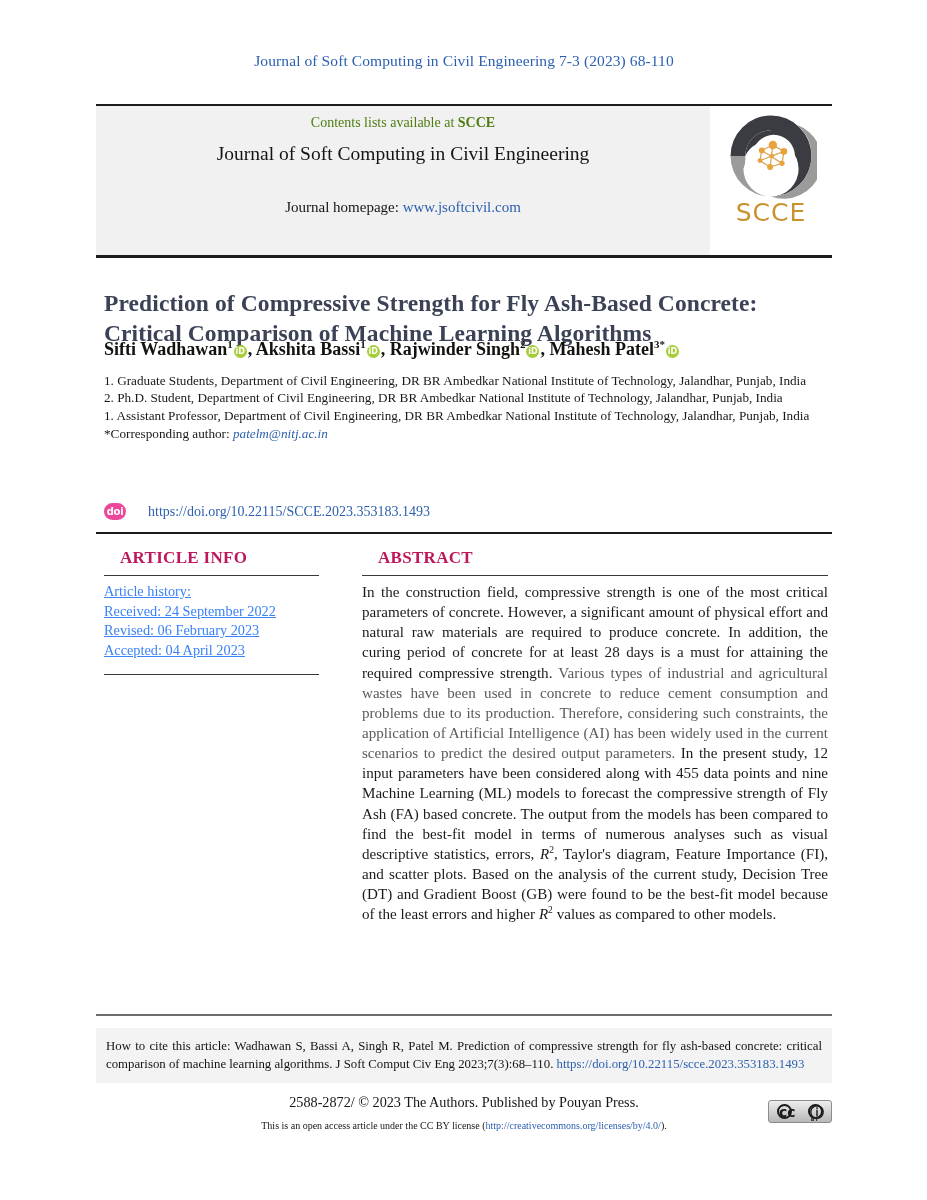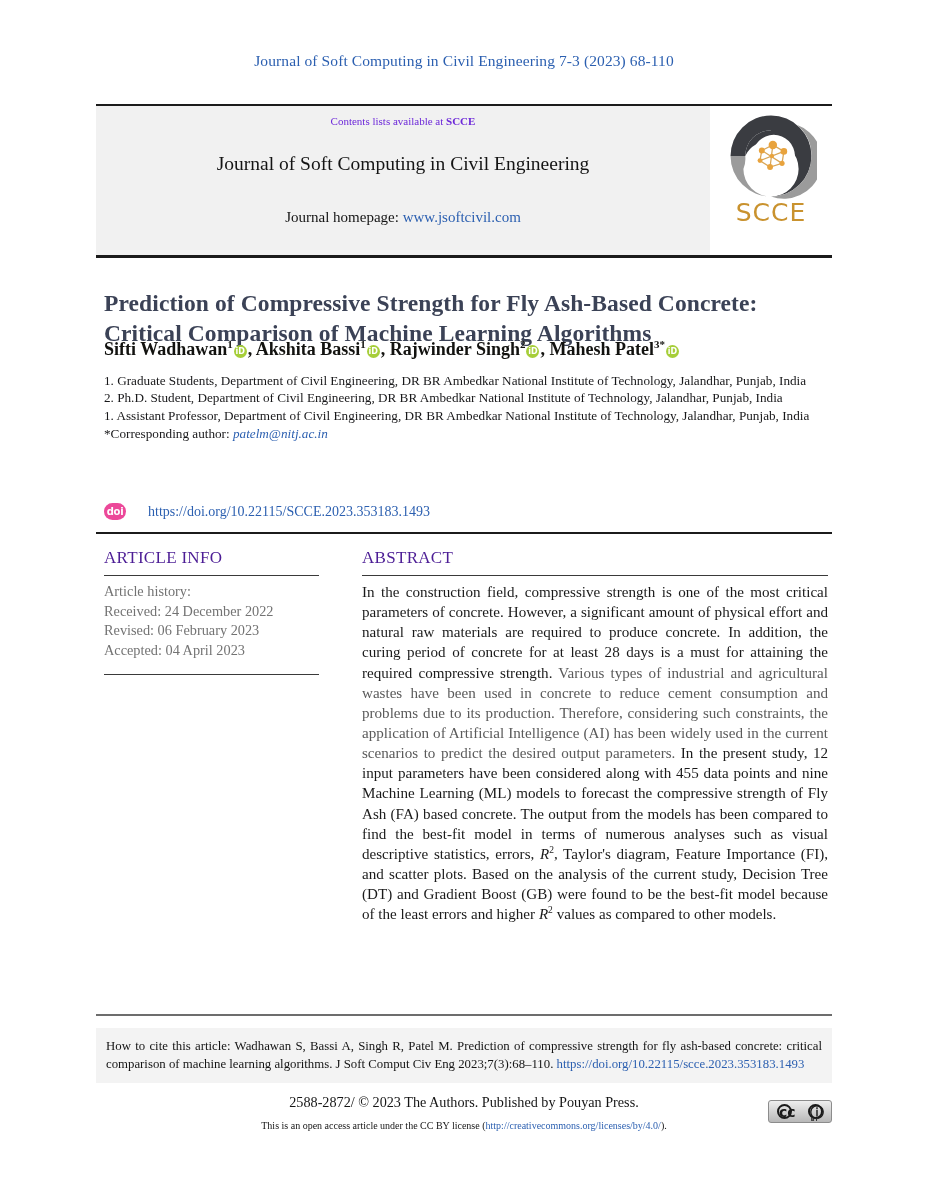--- a/index.html
+++ b/index.html
@@ -76,23 +76,23 @@
     flex: 0 0 122px;
     background: #ffffff;
     display: flex;
     flex-direction: column;
     align-items: center;
     justify-content: flex-start;
     padding-top: 4px;
     box-sizing: border-box;
   }
   .contents-line {
-    font-size: 11px;
-    color: #6d28d9;
-    margin-bottom: 26px;
+    font-size: 14px;
+    color: #4d7c0f;
+    margin-bottom: 12px;
   }
   .contents-line .scce-bold { font-weight: bold; }
   .journal-name {
     font-size: 19.5px;
     color: #141414;
     margin-bottom: 34px;
   }
   .homepage-line {
     font-size: 15px;
     color: #141414;
@@ -236,39 +236,40 @@
   }
   .col-abstract {
     position: absolute;
     left: 362px;
     top: 548px;
     width: 466px;
   }
   .sec-head {
     font-family: "Liberation Serif", serif;
     font-size: 17px;
-    font-weight: normal;
-    color: #4c1d95;
+    font-weight: bold;
+    color: #be185d;
     letter-spacing: 0.3px;
-    margin: 0 0 7px 0;
+    margin: 0 0 7px 16px;
   }
   .hr-sec {
     height: 0;
     border-top: 1.3px solid #3a3a3a;
     margin: 0 0 6px 0;
   }
   .hr-sub {
     height: 0;
     border-top: 1.3px solid #3a3a3a;
     margin: 13px 0 6px 0;
   }
   .info-block {
     font-size: 14.3px;
     line-height: 1.38;
-    color: #737373;
+    color: #3b82f6;
+    text-decoration: underline;
   }
   .info-block div { white-space: nowrap; }
 
   .abstract-body {
     font-size: 15.1px;
     line-height: 1.335;
     text-align: justify;
     color: #1a1a1a;
     margin-top: 2px;
   }
@@ -413,21 +414,21 @@
     <span class="doi-link">https://doi.org/10.22115/SCCE.2023.353183.1493</span>
   </div>
 
   <div class="rule-thick-top"></div>
 
   <div class="col-info">
     <div class="sec-head">ARTICLE INFO</div>
     <div class="hr-sec"></div>
     <div class="info-block">
       <div>Article history:</div>
-      <div>Received: 24 December 2022</div>
+      <div>Received: 24 September 2022</div>
       <div>Revised: 06 February 2023</div>
       <div>Accepted: 04 April 2023</div>
     </div>
     <div class="hr-sub"></div>
   </div>
 
   <div class="col-abstract">
     <div class="sec-head">ABSTRACT</div>
     <div class="hr-sec"></div>
     <div class="abstract-body"><span>In the construction field, compressive strength is one of the most critical parameters of concrete. However, a significant amount of physical effort and natural raw materials are required to produce concrete. In addition, the curing period of concrete for at least 28 days is a must for attaining the required compressive strength. </span><span class="dim">Various types of industrial and agricultural wastes have been used in concrete to reduce cement consumption and problems due to its production. Therefore, considering such constraints, the application of Artificial Intelligence (AI) has been widely used in the current scenarios to predict the desired output parameters. </span><span>In the present study, 12 input parameters have been considered along with 455 data points and nine Machine Learning (ML) models to forecast the compressive strength of Fly Ash (FA) based concrete. The output from the models has been compared to find the best-fit model in terms of numerous analyses such as visual descriptive statistics, errors, </span><i>R</i><sup>2</sup><span>, Taylor's diagram, Feature Importance (FI), and scatter plots. Based on the analysis of the current study, Decision Tree (DT) and Gradient Boost (GB) were found to be the best-fit model because of the least errors and higher </span><i>R</i><sup>2</sup><span> values as compared to other models.</span></div>

